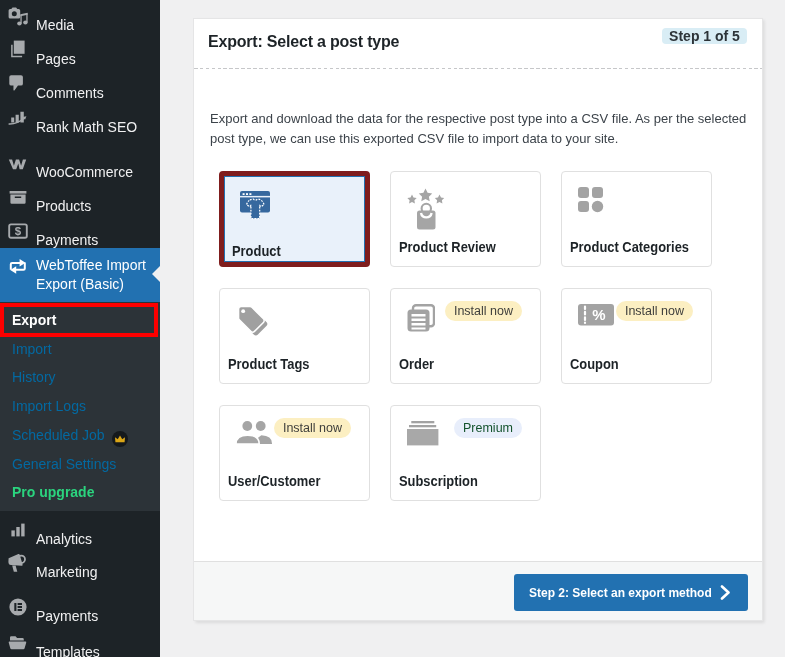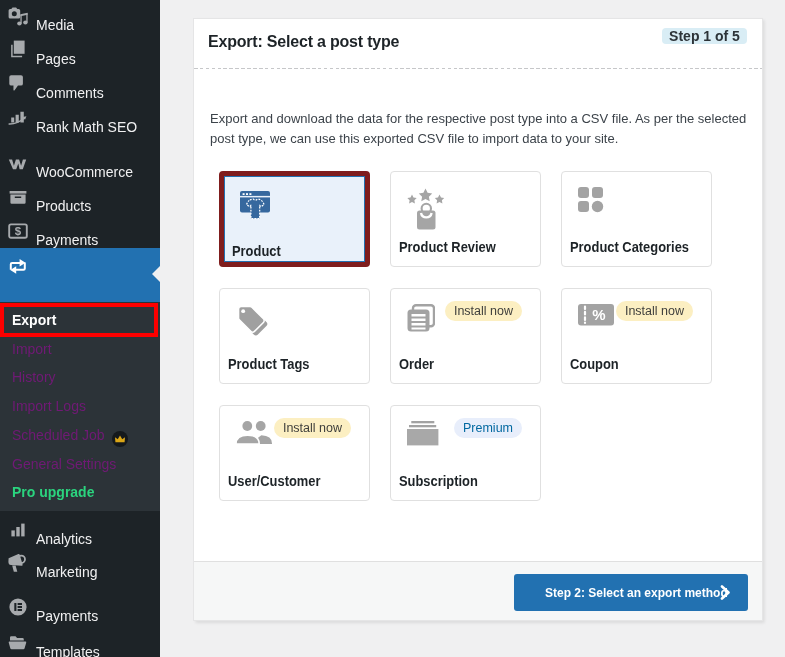--- a/index.html
+++ b/index.html
@@ -5,21 +5,21 @@
 * { margin:0; padding:0; box-sizing:border-box; }
 html,body { width:785px; height:657px; overflow:hidden; }
 body { background:#f0f0f1; font-family:"Liberation Sans", sans-serif; position:relative; }
 
 
 #sidebar { position:absolute; left:0; top:0; width:160px; height:657px; background:#1d2327; }
 .mi { position:absolute; left:0; width:160px; height:34px; display:flex; align-items:flex-end; color:#f0f0f1; font-size:14px; }
 .mi .ic { position:absolute; left:8px; top:50%; transform:translateY(-50%); width:20px; height:20px; display:flex; align-items:center; justify-content:center; }
 .mi .lb { margin-left:36px; }
 #submenu { position:absolute; left:0; top:302px; width:160px; height:209px; background:#2c3338; }
-.smi { position:absolute; left:12px; color:#701a75; font-size:14px; line-height:28px; }
+.smi { position:absolute; left:12px; color:#0369a1; font-size:14px; line-height:28px; }
 #wt { position:absolute; left:0; top:248px; width:160px; height:54px; background:#2271b1; color:#fff; font-size:14px; }
 #wt .ic { position:absolute; left:8px; top:8px; width:20px; height:20px; }
 #wt .lb { position:absolute; left:36px; top:8px; line-height:19px; }
 #wtarrow { position:absolute; left:152px; top:265.5px; width:0; height:0; border-top:8.5px solid transparent; border-bottom:8.5px solid transparent; border-right:8px solid #f0f0f1; }
 #redbox { position:absolute; left:0px; top:303px; width:158px; height:34px; border:4px solid #fd0000; }
 #exportlbl { position:absolute; left:12px; top:312px; color:#fff; font-weight:700; font-size:14px; }
 
 
 #card { position:absolute; left:193px; top:18px; width:570px; height:603px; background:#fff; border:1px solid #e5e5e6; box-shadow:1.5px 2px 3px rgba(0,0,0,.09); }
 #title { position:absolute; left:208px; top:32.5px; font-size:16px; font-weight:700; color:#1d2327; letter-spacing:-0.2px; }
@@ -27,25 +27,25 @@
 #dash { position:absolute; left:194px; top:68px; width:568px; height:1px; background:repeating-linear-gradient(90deg,#c6c7c9 0 3.6px,transparent 3.6px 5.9px); }
 #desc { position:absolute; left:210px; top:100px; font-size:13px; color:#3c434a; line-height:20px;margin-top:9px; }
 
 
 .tile { position:absolute; width:151px; height:96px; background:#fff; border:1px solid #e0e0e0; border-radius:4px; }
 .tile.sel { background:#e9f1fa; border:5px solid #7f1d1d; box-shadow:inset 0 0 0 1px #2271b1; }
 .tile .tlb { position:absolute; left:8px; top:66px; font-size:15px; font-weight:700; color:#1d2327; transform:scaleX(0.86); transform-origin:0 0; white-space:nowrap; }
 .tile .tic { position:absolute; left:16px; top:15px; }
 .pill { position:absolute; top:11.5px; right:18px; height:20.5px; border-radius:11px; padding:0 9px; display:flex; align-items:center; font-size:12.5px; }
 .pill.install { background:#fcefc2; color:#3f3f3c; }
-.pill.premium { background:#e8eefb; color:#0369a1; }
+.pill.premium { background:#e8eefb; color:#14532d; }
 
 
 #cfoot { position:absolute; left:194px; top:561px; width:568px; height:59px; background:#f6f7f7; border-top:1px solid #e0e0e0; }
-#nextbtn { position:absolute; left:514px; top:574px; width:234px; height:37px; background:#2271b1; border-radius:3px; color:#fff; font-size:12px; font-weight:700; display:flex; align-items:center; padding-left:31px; }
+#nextbtn { position:absolute; left:514px; top:574px; width:234px; height:37px; background:#2271b1; border-radius:3px; color:#fff; font-size:12px; font-weight:700; display:flex; align-items:center; padding-left:15px; }
 #nextbtn svg { position:absolute; right:17px; top:11px; }
 </style>
 </head>
 <body>
 
 <div id="sidebar"></div>
 <div id="submenu"></div>
 
 <div class="mi" style="top:-1px">
     <span class="ic">
@@ -113,20 +113,21 @@
       </svg>
     </span>
     <span class="lb">Payments</span>
   </div>
 
 <div id="wt">
     <span class="ic"><svg width="20" height="20" viewBox="0 0 20 20">
         <path fill="none" stroke="#fff" stroke-width="2" d="M2.8 13.8 V8.2 a1.3 1.3 0 0 1 1.3-1.3 H12.2 M16.8 6.6 v5.9 a1.3 1.3 0 0 1 -1.3 1.3 H7.6"></path>
         <path fill="#fff" d="M11.6 3.1 l5.9 3.7 -5.9 3.7 Z M8.2 10.3 L2.3 14 l5.9 3.7 Z"></path>
       </svg></span>
+    <div class="lb">WebToffee Import<br>Export (Basic)</div>
   </div>
 <div id="wtarrow"></div>
 <div id="redbox"></div>
 <div id="exportlbl">Export</div>
 
 <div class="smi" style="top:335px">Import</div>
 <div class="smi" style="top:363px">History</div>
 <div class="smi" style="top:392px">Import Logs</div>
 <div class="smi" style="top:421px">Scheduled Job <span id="crown" style="display:inline-flex;align-items:center;justify-content:center;width:16px;height:16px;border-radius:50%;background:#15191c;vertical-align:-3px;margin-left:3px;">
       <svg width="10" height="8" viewBox="0 0 12 9">

